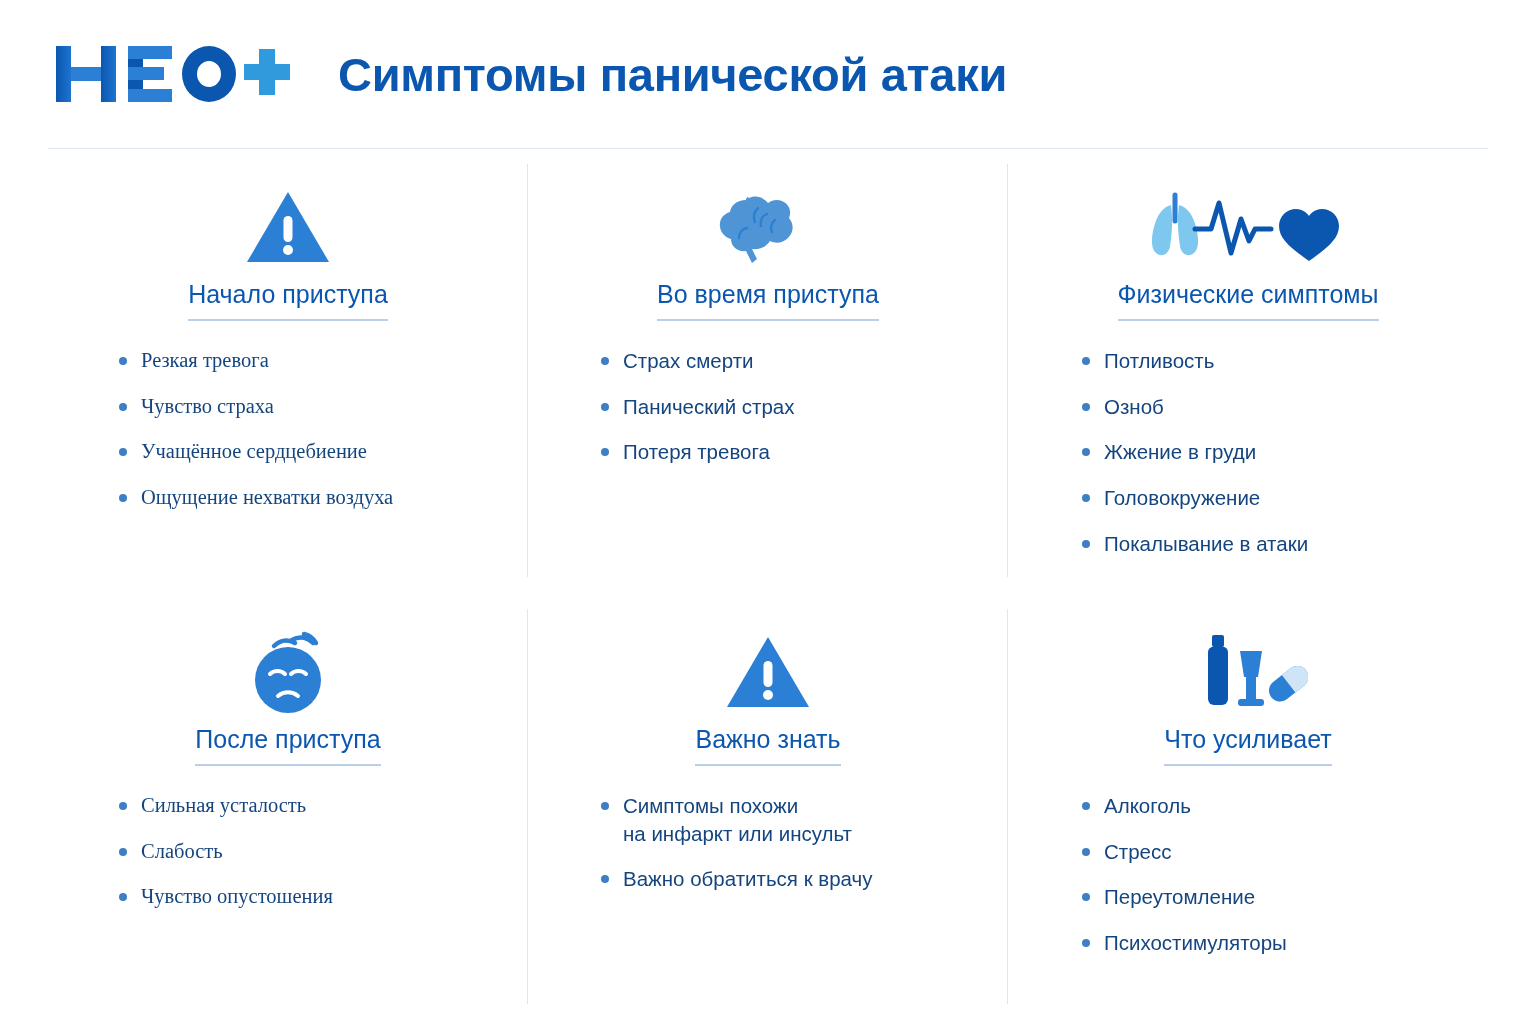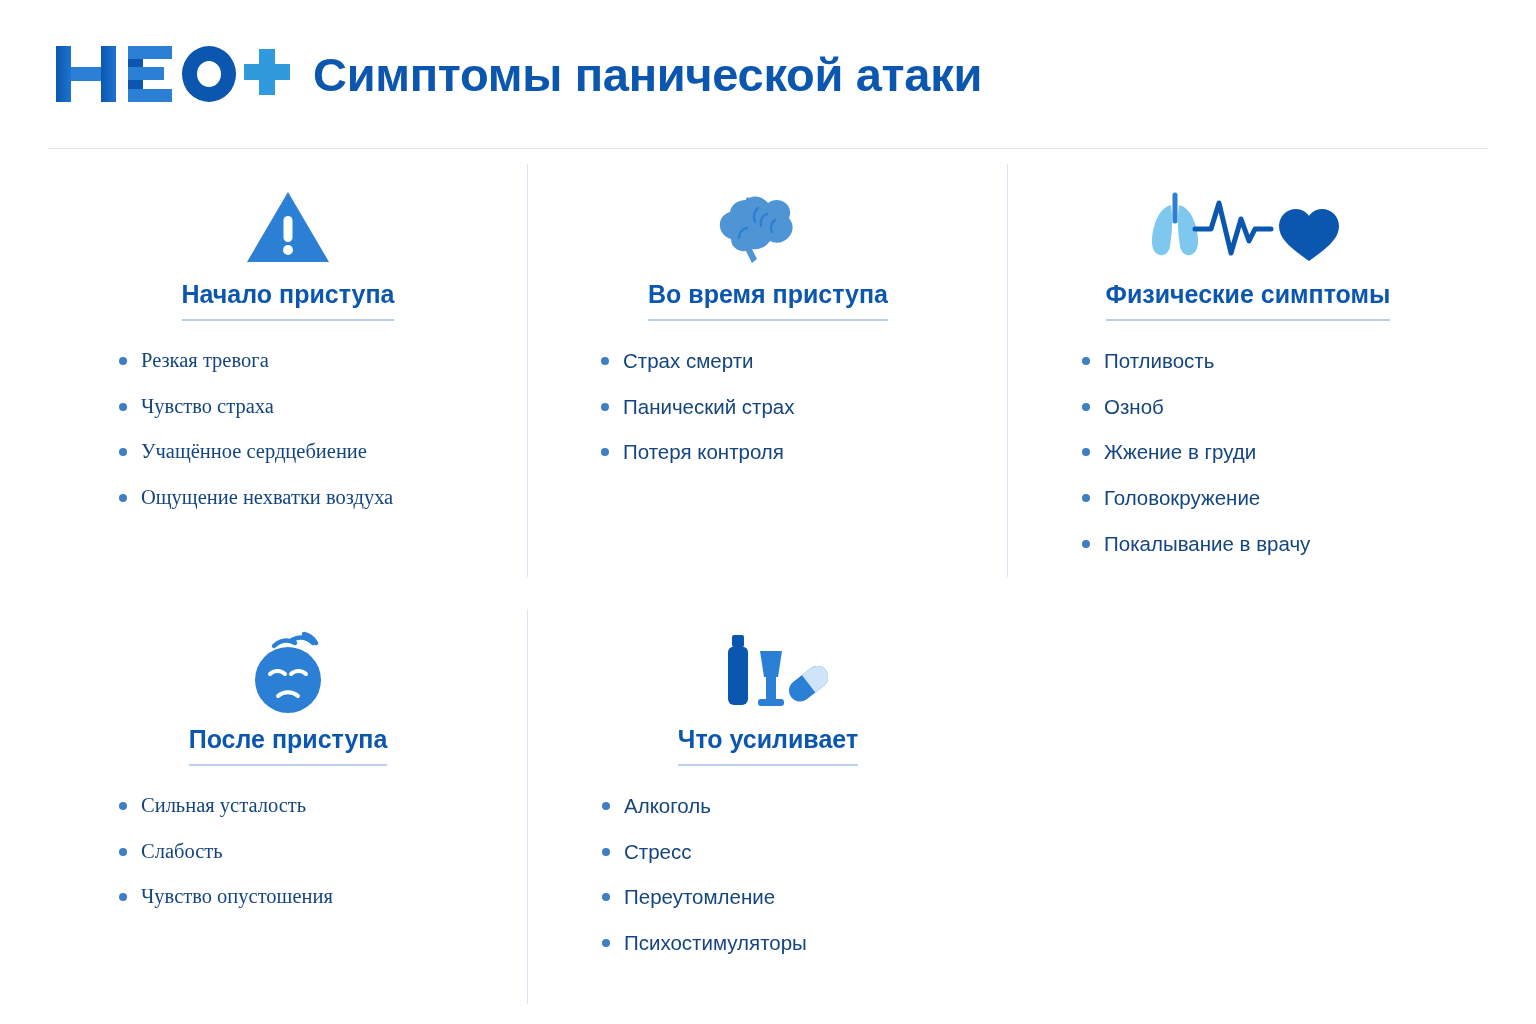--- a/index.html
+++ b/index.html
@@ -20,21 +20,21 @@
     height: 1024px;
     box-sizing: border-box;
     padding: 0 48px;
   }
 
   
   .header {
     display: flex;
     align-items: center;
     height: 148px;
-    gap: 19px;
+    gap: 44px;
     padding-left: 6px;
   }
   .logo {
     display: flex;
     align-items: center;
     flex: 0 0 auto;
   }
   .logo svg { display: block; }
   .page-title {
     font-size: 47px;
@@ -80,21 +80,21 @@
   .icon-wrap {
     height: 92px;
     display: flex;
     align-items: center;
     justify-content: center;
   }
   .icon-wrap svg { display: block; }
 
   .card-title {
     font-size: 25px;
-    font-weight: bold;
+    font-weight: normal;
     color: #0b57b0;
     text-align: left;
     padding-bottom: 10px;
     border-bottom: 2px solid #b9d0e8;
     margin-top: 6px;
     margin-bottom: 26px;
     white-space: nowrap;
   }
 
   ul.items {
@@ -185,21 +185,21 @@
       <div class="icon-wrap">
         <svg width="104" height="80" viewBox="0 0 104 80">
           <path d="M30 12c-9 0-15 5-16 12-7 2-11 8-10 15 1 6 5 10 11 12 0 8 7 13 15 12l6 12 5-4-5-10c8 1 14-2 18-8 6 3 13 2 18-3 6-6 6-14 1-20 3-7 0-14-7-17-5-2-10-1-14 2-5-6-12-8-19-5-1-1-2-1-3 1z" fill="#4f95d6"></path>
           <path d="M42 20c-4 4-5 9-3 14m12-8c-5 2-7 7-6 12m14-6c-4 3-5 8-3 12m-25-4c-5 1-8 5-8 10" stroke="#2b7fd4" stroke-width="2.4" fill="none" stroke-linecap="round"></path>
         </svg>
       </div>
       <div class="card-title">Во время приступа</div>
       <ul class="items">
         <li>Страх смерти</li>
         <li>Панический страх</li>
-        <li>Потеря контроля</li>
+        <li>Потеря тревога</li>
       </ul>
     </div>
 
     <div class="row1 cell col-c">
       <div class="icon-wrap">
         <svg width="230" height="78" viewBox="0 0 230 78">
 
           <path d="M42 6v26" stroke="#2b7fd4" stroke-width="5" stroke-linecap="round"></path>
           <path d="M38 16c-8 2-14 10-17 22-3 11-3 22 2 26 6 5 13 1 14-7 2-13 3-26 1-41z" fill="#7ec8f0"></path>
           <path d="M46 16c8 2 14 10 17 22 3 11 3 22-2 26-6 5-13 1-14-7-2-13-3-26-1-41z" fill="#7ec8f0"></path>
@@ -208,41 +208,56 @@
 
           <path d="M176 72c-18-13-30-22-30-35 0-10 8-17 17-17 7 0 11 4 13 7 2-3 6-7 13-7 9 0 17 7 17 17 0 13-12 22-30 35z" fill="#0b57b0"></path>
         </svg>
       </div>
       <div class="card-title">Физические симптомы</div>
       <ul class="items">
         <li>Потливость</li>
         <li>Озноб</li>
         <li>Жжение в груди</li>
         <li>Головокружение</li>
-        <li>Покалывание в врачу</li>
+        <li>Покалывание в атаки</li>
       </ul>
     </div>
 
     <div class="row2 cell bdr-r col-a">
       <div class="icon-wrap">
         <svg width="96" height="86" viewBox="0 0 96 86">
           <circle cx="48" cy="50" r="33" fill="#2b7fd4"></circle>
           <path d="M30 44c4-4 11-4 15 0M51 44c4-4 11-4 15 0" stroke="#ffffff" stroke-width="4" fill="none" stroke-linecap="round"></path>
           <path d="M38 66c6-5 14-5 20 0" stroke="#ffffff" stroke-width="4" fill="none" stroke-linecap="round"></path>
           <path d="M34 16c6-6 14-7 21-3M52 10c7-4 15-3 21 3M64 4c5 1 9 4 12 9" stroke="#2b7fd4" stroke-width="4.5" fill="none" stroke-linecap="round"></path>
         </svg>
       </div>
       <div class="card-title">После приступа</div>
       <ul class="items">
         <li>Сильная усталость</li>
         <li>Слабость</li>
         <li>Чувство опустошения</li>
       </ul>
     </div>
 
+    <div class="row2 cell bdr-r col-b">
+      <div class="icon-wrap">
+        <svg width="86" height="78" viewBox="0 0 86 78">
+          <path d="M43 3 L84 73 H2 Z" fill="#2b7fd4"></path>
+          <rect x="38.5" y="27" width="9" height="26" rx="4.5" fill="#ffffff"></rect>
+          <circle cx="43" cy="61" r="5" fill="#ffffff"></circle>
+        </svg>
+      </div>
+      <div class="card-title">Важно знать</div>
+      <ul class="items">
+        <li style="white-space:pre-line;">Симптомы похожи
+на инфаркт или инсульт</li>
+        <li>Важно обратиться к врачу</li>
+      </ul>
+    </div>
 
     <div class="row2 cell col-c">
       <div class="icon-wrap">
         <svg width="120" height="84" viewBox="0 0 120 84">
 
           <rect x="24" y="4" width="12" height="12" rx="2" fill="#0b57b0"></rect>
           <path d="M20 22c0-5 3-7 10-7s10 2 10 7v46a6 6 0 0 1-6 6H26a6 6 0 0 1-6-6z" fill="#0b57b0"></path>
 
           <path d="M52 20h22l-4 26h-14z" fill="#2b7fd4"></path>
           <rect x="58" y="46" width="10" height="22" fill="#2b7fd4"></rect>

